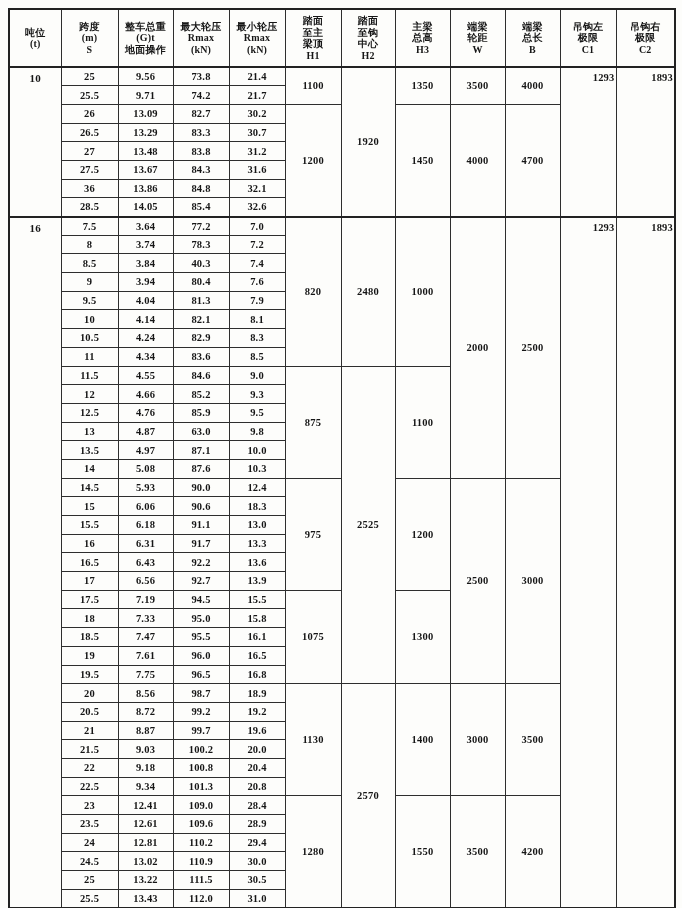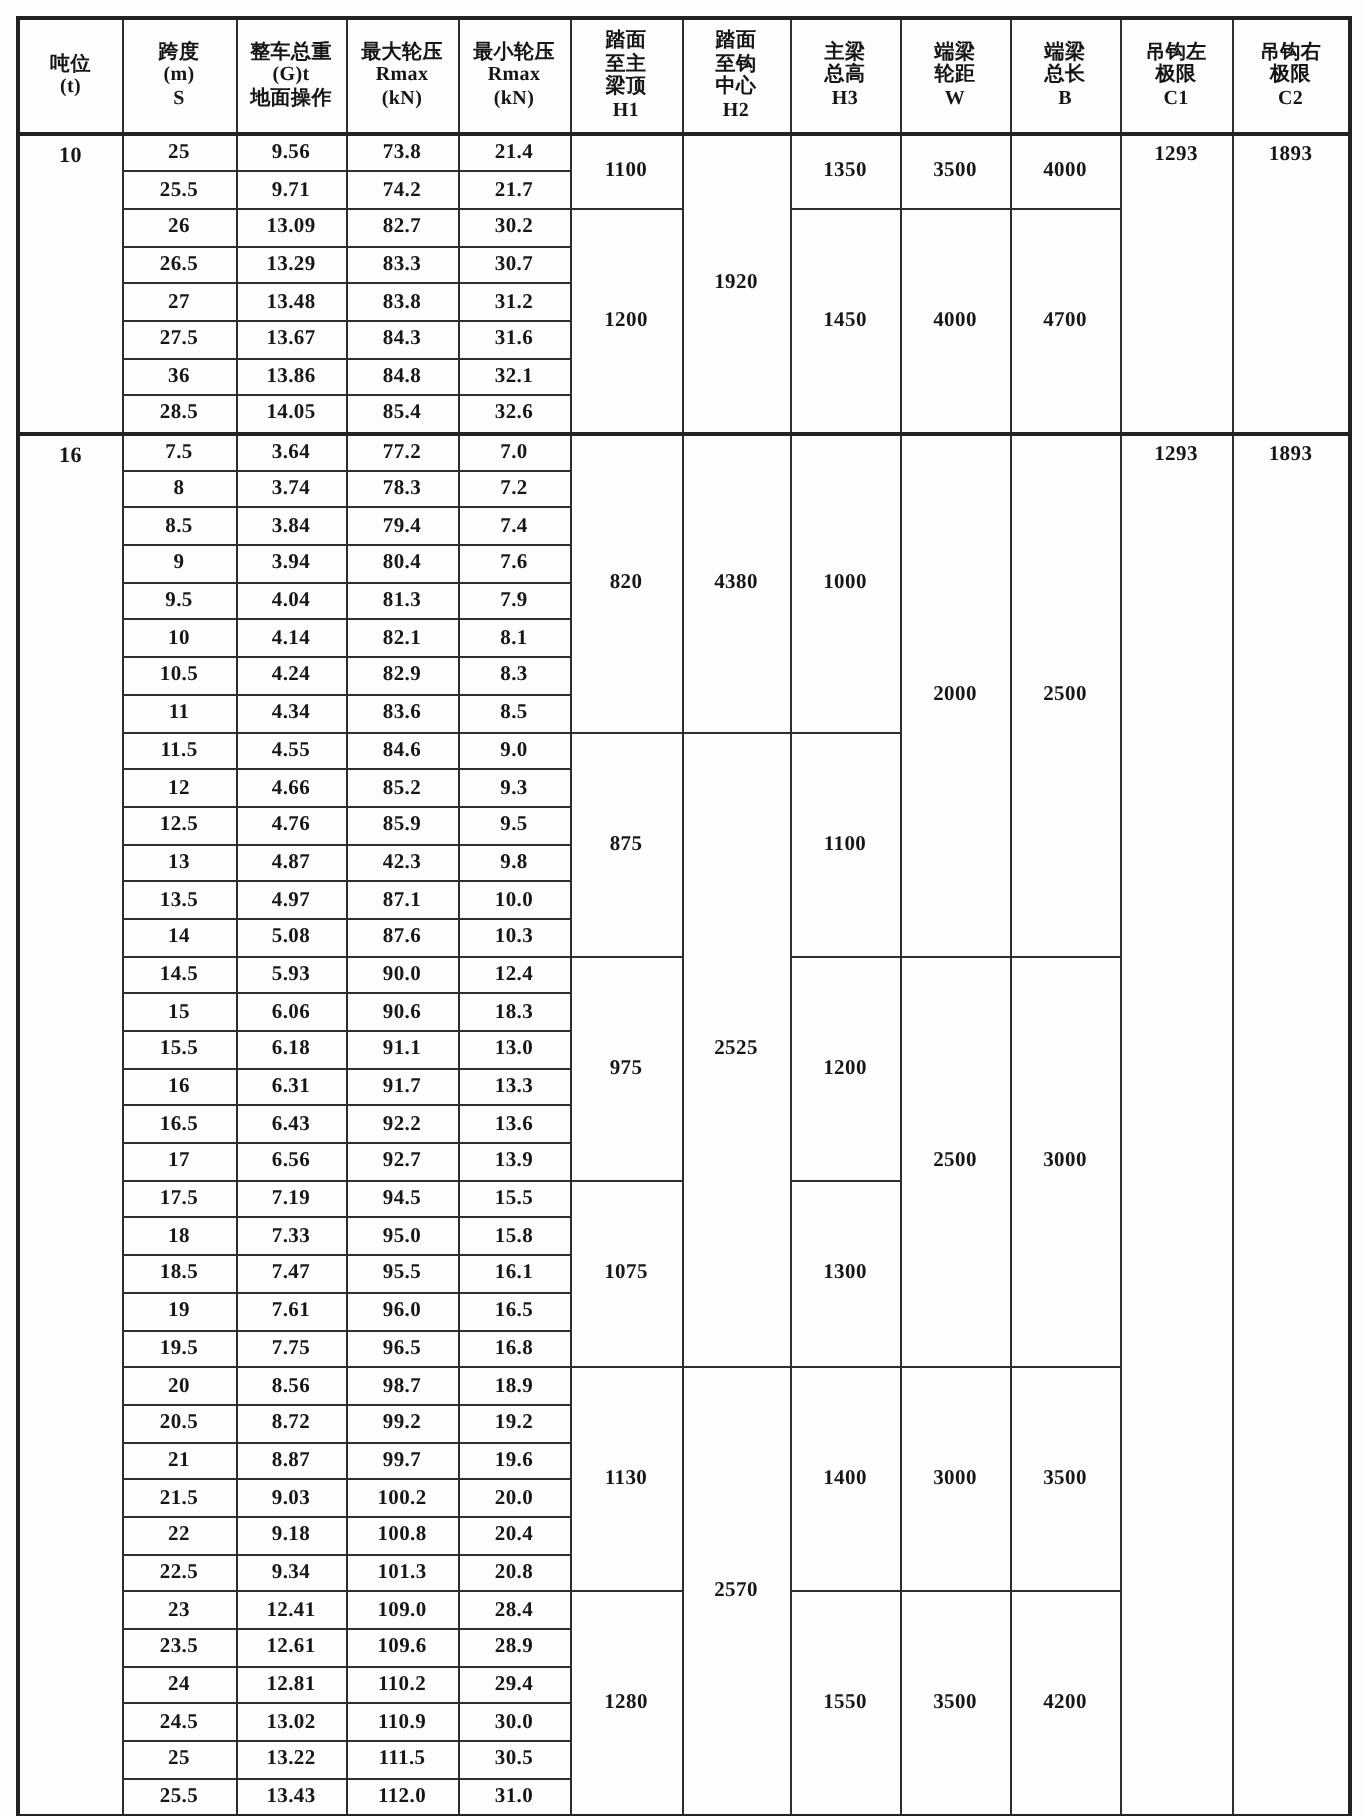--- a/index.html
+++ b/index.html
@@ -40,20 +40,21 @@
   }
   .spec tbody tr{height:18.69px;padding-left:13px;}
   .spec td.ton{
     vertical-align:top;
     padding-top:4px;
     font-size:11px;
   }
   .spec td.limit{
     vertical-align:top;
     padding-top:4px;
+    text-align:right;
   }
   .spec tbody tr.section-start td{
     border-top:2px solid #222;
   }
 </style>
 </head>
 <body>
 
 <div class="page">
   <table class="spec">
@@ -148,37 +149,37 @@
           <td>85.4</td>
           <td>32.6</td>
         </tr>
         <tr class="section-start">
           <td class="ton" rowspan="37">16</td>
           <td>7.5</td>
           <td>3.64</td>
           <td>77.2</td>
           <td>7.0</td>
           <td rowspan="8">820</td>
-          <td rowspan="8">4380</td>
+          <td rowspan="8">2480</td>
           <td rowspan="8">1000</td>
           <td rowspan="14">2000</td>
           <td rowspan="14">2500</td>
           <td rowspan="37" class="limit">1293</td>
           <td rowspan="37" class="limit">1893</td>
         </tr>
         <tr>
           <td>8</td>
           <td>3.74</td>
           <td>78.3</td>
           <td>7.2</td>
         </tr>
         <tr>
           <td>8.5</td>
           <td>3.84</td>
-          <td>79.4</td>
+          <td>40.3</td>
           <td>7.4</td>
         </tr>
         <tr>
           <td>9</td>
           <td>3.94</td>
           <td>80.4</td>
           <td>7.6</td>
         </tr>
         <tr>
           <td>9.5</td>
@@ -221,21 +222,21 @@
         </tr>
         <tr>
           <td>12.5</td>
           <td>4.76</td>
           <td>85.9</td>
           <td>9.5</td>
         </tr>
         <tr>
           <td>13</td>
           <td>4.87</td>
-          <td>42.3</td>
+          <td>63.0</td>
           <td>9.8</td>
         </tr>
         <tr>
           <td>13.5</td>
           <td>4.97</td>
           <td>87.1</td>
           <td>10.0</td>
         </tr>
         <tr>
           <td>14</td>

